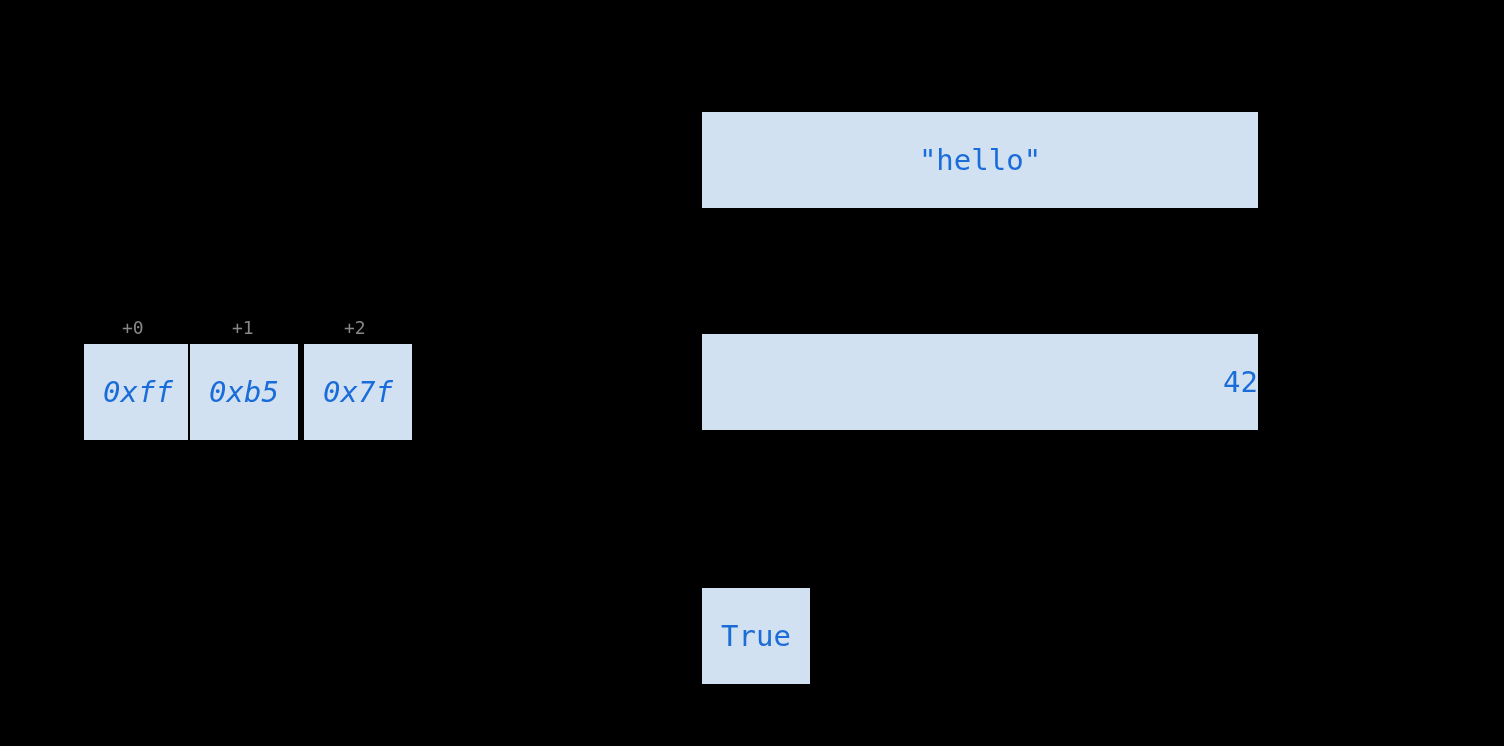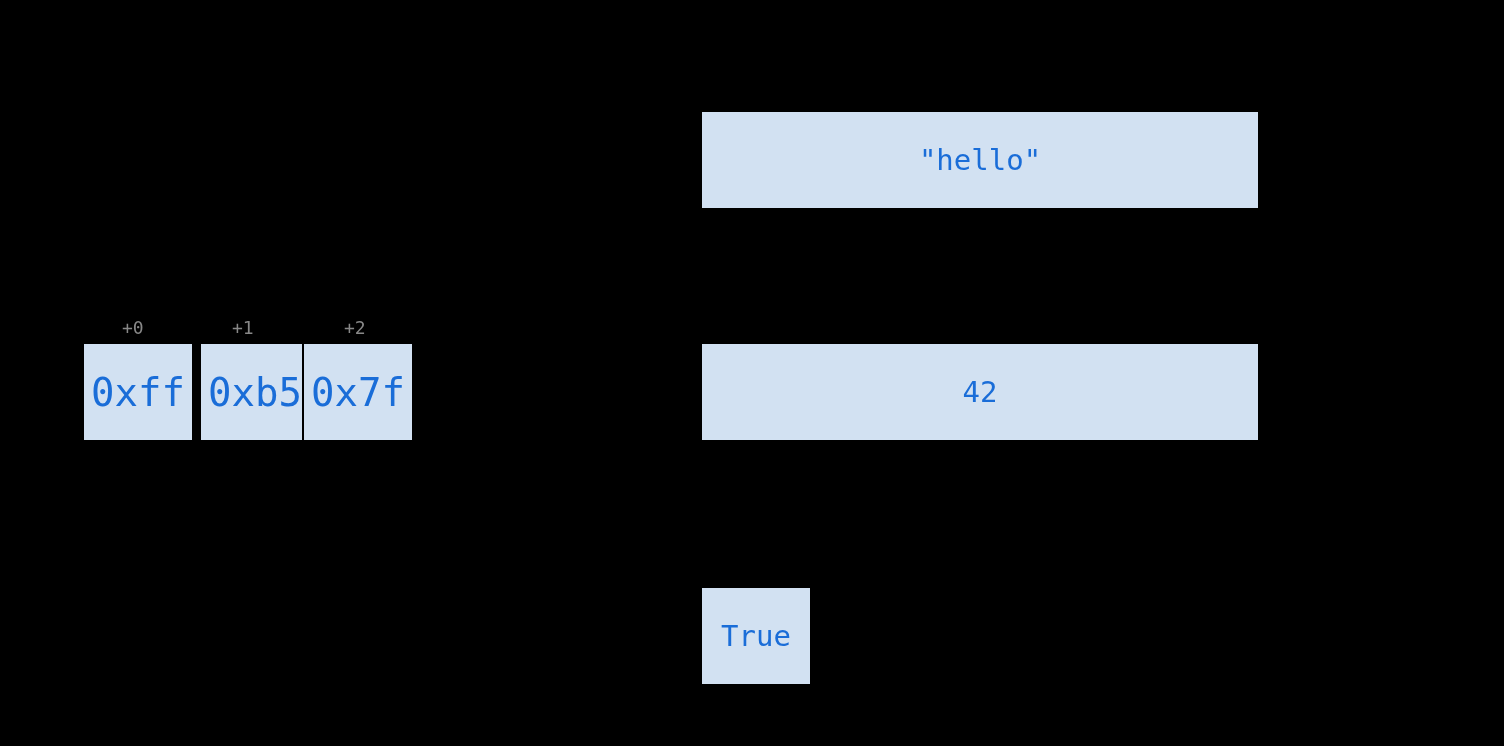--- a/index.html
+++ b/index.html
@@ -21,21 +21,22 @@
       display: flex;
       align-items: center;
       justify-content: center;
       color: #1a6dd8;
       font-size: 29px;
       font-family: 'Menlo', 'Monaco', 'Consolas', monospace;
     }
     .byte-box {
       width: 112px;
       height: 100px;
-      font-size: 39px;
+      font-size: 29px;
+      font-style: italic;
     }
     .offset-label {
       position: absolute;
       color: #888888;
       font-size: 18px;
       font-family: 'Menlo', 'Monaco', 'Consolas', monospace;
     }
     .wide-box {
       width: 560px;
       height: 100px;
@@ -49,30 +50,30 @@
 </head>
 <body>
 
 <span class="offset-label" style="left: 122px; top: 317px;">+0</span>
 <span class="offset-label" style="left: 232px; top: 317px;">+1</span>
 <span class="offset-label" style="left: 344px; top: 317px;">+2</span>
 
 <div class="box byte-box" style="left: 82px; top: 342px;">
   <span>0xff</span>
 </div>
-<div class="box byte-box" style="left: 199px; top: 342px;">
+<div class="box byte-box" style="left: 188px; top: 342px;">
   <span>0xb5</span>
 </div>
 <div class="box byte-box" style="left: 302px; top: 342px;">
   <span>0x7f</span>
 </div>
 
 <div class="box wide-box" style="left: 700px; top: 110px;">
   <span>"hello"</span>
 </div>
 
-<div class="box wide-box" style="left: 700px; top: 342px;">
+<div class="box wide-box" style="left: 700px; top: 332px; justify-content: flex-end;">
   <span>42</span>
 </div>
 
 <div class="box small-box" style="left: 700px; top: 586px;">
   <span>True</span>
 </div>
 
 </body></html>

